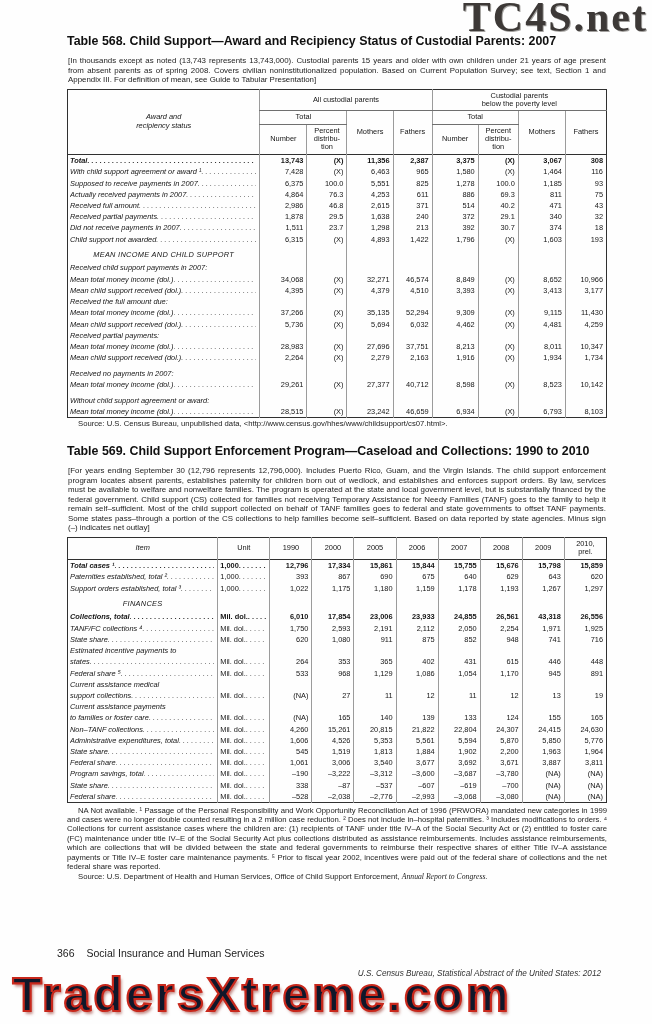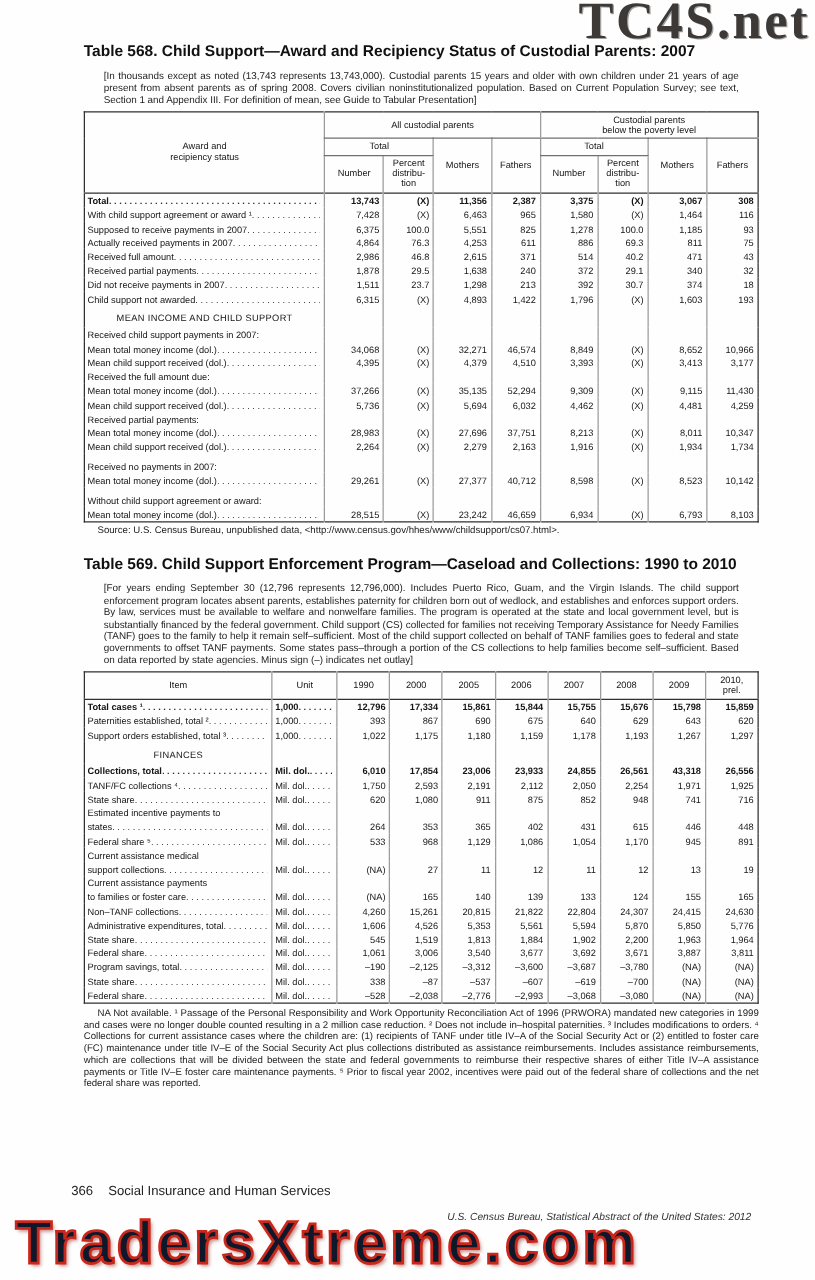--- a/index.html
+++ b/index.html
@@ -10,29 +10,29 @@
     font-family: "Liberation Sans", sans-serif;
     color: #141414;
     position: relative;
     overflow: hidden;
   }
   .page { position: absolute; inset: 0; background: #fefefe; }
   .content { position: absolute; left: 67px; top: 34px; width: 540px; }
 
   .tbl-title { font-size: 12.4px; font-weight: bold; line-height: 1.22; margin: 0 0 7px; color: #101010; }
   .t2 { margin-top: 16px; }
-  .note { font-size: 7.9px; line-height: 1.21; text-align: justify; margin: 0 16px 4px; color: #1c1c1c; }
+  .note { font-size: 7.9px; line-height: 1.21; text-align: justify; margin: 0 1px 4px; color: #1c1c1c; }
 
   table.datatable {
     width: 100%; border-collapse: collapse; table-layout: fixed;
     border: 1px solid #303030; font-size: 7.4px; color: #151515;
   }
   .datatable th { font-weight: normal; text-align: center; padding: 2px 1px; line-height: 1.12; vertical-align: middle; }
   .datatable th, .datatable td { border-left: 1px solid #9b9b9b; }
-  .datatable .stub, .datatable .lbl, .datatable .subhead { border-left: none; }
+  .datatable .stub, .datatable .lbl, .datatable .subhead { border-left: none; font-style: italic; }
   .datatable thead { border-bottom: 1px solid #303030; }
   .grp, .totalhead { border-bottom: 1px solid #6f6f6f; }
   .vbottom { vertical-align: bottom; padding-bottom: 2px; }
   .prewrap { white-space: pre-line; }
   .datatable td { padding: 1.6px 3px 0 2px; vertical-align: bottom; line-height: 1.3; }
   td.num { text-align: right; white-space: nowrap; }
   td.unit { white-space: nowrap; overflow: hidden; }
   tr.b { font-weight: bold; }
   .lblwrap { display: flex; align-items: baseline; white-space: nowrap; overflow: hidden; }
   .lbltext { flex: 0 0 auto; }
@@ -880,21 +880,21 @@
                   <span class="dots"></span>
                 </div>
               </td>
               <td class="unit">
                 <div class="lblwrap">
                   <span class="lbltext">Mil. dol.</span>
                   <span class="dots"></span>
                 </div>
               </td>
               <td class="num">–190</td>
-              <td class="num">–2,125</td>
+              <td class="num">–3,222</td>
               <td class="num">–3,312</td>
               <td class="num">–3,600</td>
               <td class="num">–3,687</td>
               <td class="num">–3,780</td>
               <td class="num">(NA)</td>
               <td class="num">(NA)</td>
             </tr>
             <tr>
               <td class="lbl ind2">
                 <div class="lblwrap">
@@ -935,20 +935,21 @@
               <td class="num">–2,776</td>
               <td class="num">–2,993</td>
               <td class="num">–3,068</td>
               <td class="num">–3,080</td>
               <td class="num">(NA)</td>
               <td class="num">(NA)</td>
             </tr>
           </tbody>
         </table>
       <p class="footnote fn-indent">NA Not available. ¹ Passage of the Personal Responsibility and Work Opportunity Reconciliation Act of 1996 (PRWORA) mandated new categories in 1999 and cases were no longer double counted resulting in a 2 million case reduction. ² Does not include in–hospital paternities. ³ Includes modifications to orders. ⁴ Collections for current assistance cases where the children are: (1) recipients of TANF under title IV–A of the Social Security Act or (2) entitled to foster care (FC) maintenance under title IV–E of the Social Security Act plus collections distributed as assistance reimbursements. Includes assistance reimbursements, which are collections that will be divided between the state and federal governments to reimburse their respective shares of either Title IV–A assistance payments or Title IV–E foster care maintenance payments. ⁵ Prior to fiscal year 2002, incentives were paid out of the federal share of collections and the net federal share was reported.</p>
+      <p class="footnote fn-indent src"><span>Source: U.S. Department of Health and Human Services, Office of Child Support Enforcement, </span><i>Annual Report to Congress.</i></p>
     </section>
 
   </div>
 
   <div class="pagefooter">
     <span class="pageno">366</span><span class="chapter">Social Insurance and Human Services</span>
   </div>
   <div class="imprint">U.S. Census Bureau, Statistical Abstract of the United States: 2012</div>
 
   <div class="wm-bottom">TradersXtreme.com</div>

